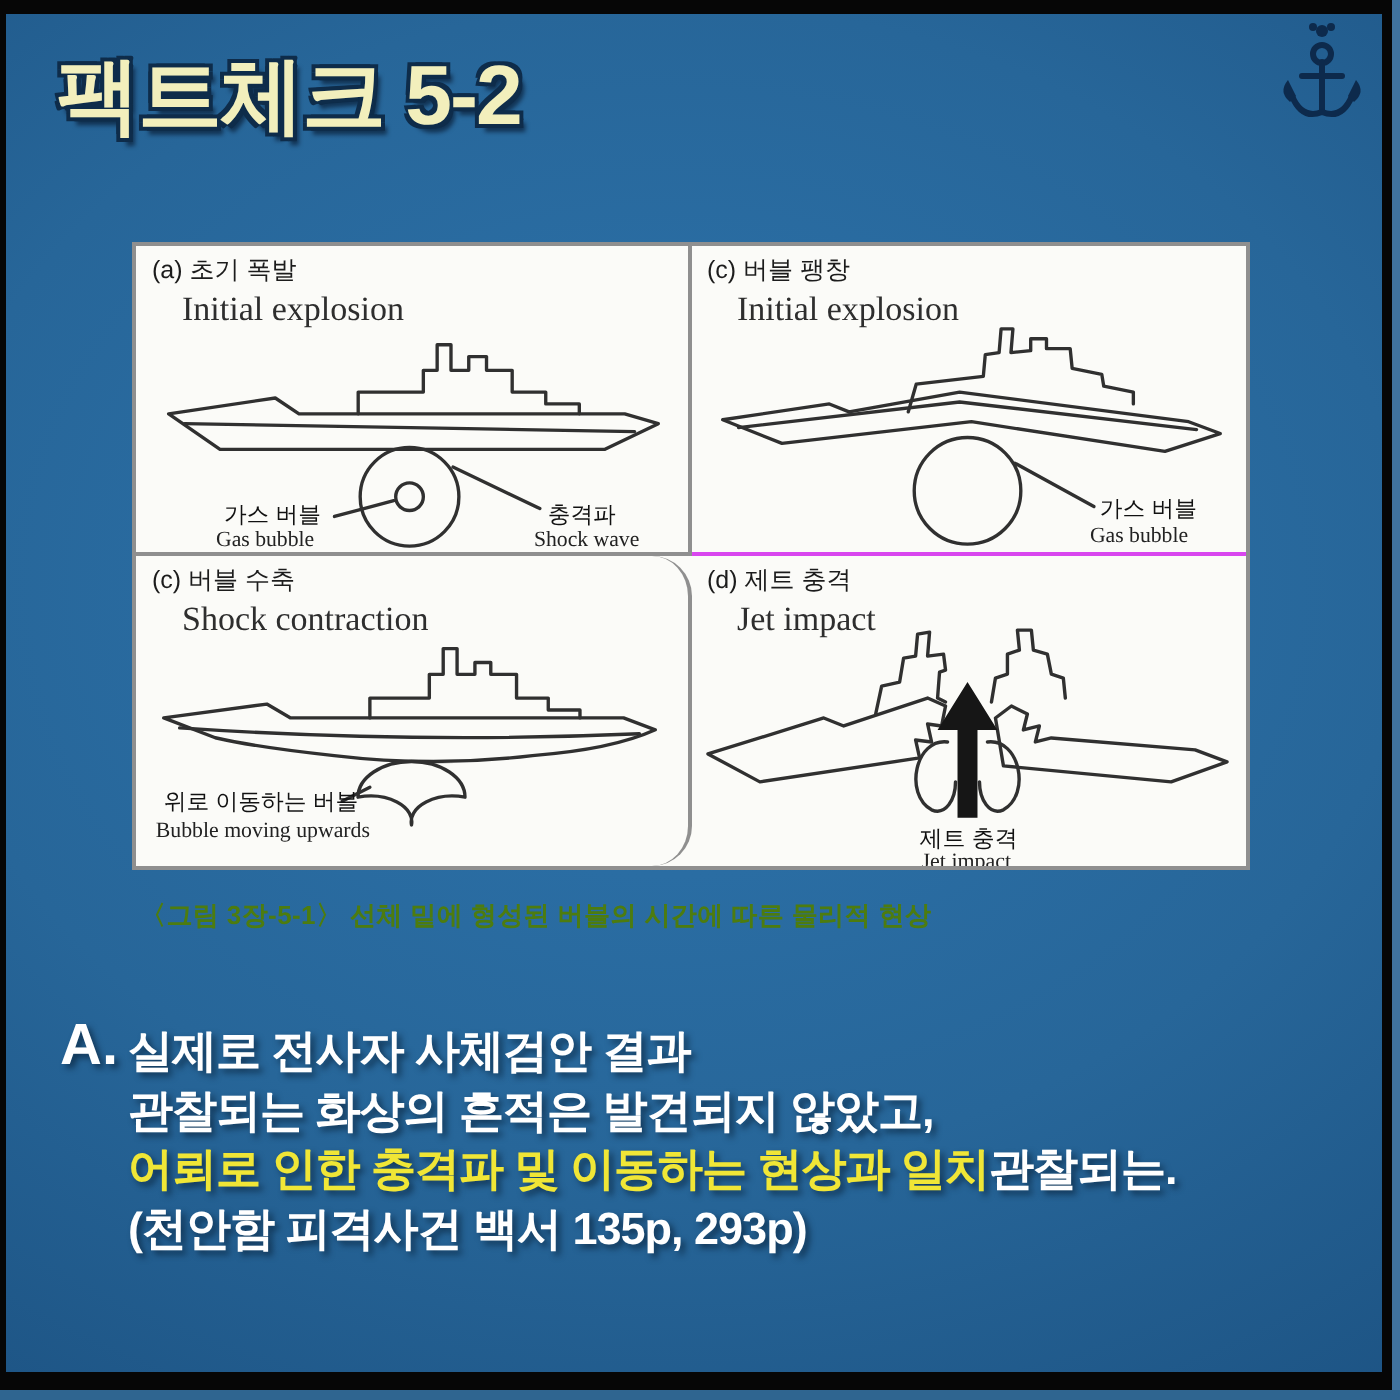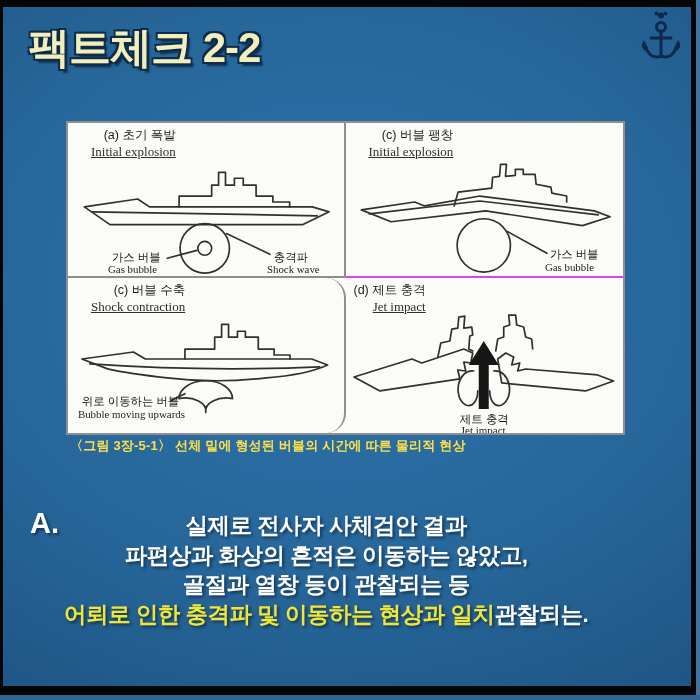--- a/index.html
+++ b/index.html
@@ -23,62 +23,61 @@
       -2px -2px 0 #0e2c4a, 2px -2px 0 #0e2c4a,
       -2px  2px 0 #0e2c4a, 2px  2px 0 #0e2c4a,
        3px  4px 2px rgba(0,10,25,.55);
     white-space:nowrap;
   }
   .emblem { position:absolute; left:636px; top:10px; width:50px; height:54px; }
 
   .figure {
     position:absolute; left:66px; top:121px; width:559px; height:314px;
     background:#fbfbf8; border:2px solid #8f8f8f; box-sizing:border-box;
-    display:grid; grid-template-columns:1fr 1fr; grid-template-rows:1fr 1fr;text-align:right;
+    display:grid; grid-template-columns:1fr 1fr; grid-template-rows:1fr 1fr;
   }
   .quad { position:relative; box-sizing:border-box; }
   .q0 { border-right:2px solid #8f8f8f; border-bottom:2px solid #8f8f8f; }
   .q1 { border-bottom:2px solid #d946ef; }
   .q2 { border-right:2px solid #8f8f8f;border-radius:20px; }
   .quad-head { position:absolute; top:5px; left:8px; z-index:2; line-height:1.25; }
   .quad-head .ko { font-size:12.5px; color:#1c1c1c; }
-  .quad-head .en { font-size:13px; color:#2e2e2e; font-family:"Liberation Serif", serif; margin-left:15px;text-decoration:underline; }
+  .quad-head .en { font-size:17px; color:#2e2e2e; font-family:"Liberation Serif", serif; margin-left:15px; }
   svg.diagram { position:absolute; left:0; top:0; width:100%; height:100%; }
   svg .k { font-size:11.5px; fill:#111; font-family:"Liberation Sans", sans-serif; }
   svg .e { font-size:11px;  fill:#222; font-family:"Liberation Serif", serif; }
   svg .ship { fill:none; stroke:#303030; stroke-width:1.7; stroke-linejoin:round; stroke-linecap:round; }
 
   .caption {
-    position:absolute; left:70px; top:437px;
+    position:absolute; left:70px; top:449px;
     font-size:13px; font-weight:600; letter-spacing:.2px;
-    color:#fde047; white-space:nowrap;
+    color:#4d7c0f; white-space:nowrap;
   }
 
   .answer-prefix {
     position:absolute; left:30px; top:507px;
     font-size:29px; font-weight:700; color:#ffffff;
     text-shadow:2px 2px 3px rgba(4,22,40,.6);
   }
   .answer { position:absolute; left:64px; top:511px; }
   .answer .line {
     font-size:22.5px; font-weight:700; color:#ffffff; letter-spacing:-0.5px;
     line-height:29.5px; white-space:nowrap;
     text-shadow:2px 2px 3px rgba(4,22,40,.6);
-    text-align:center;
   }
   .hl { color:#f0e636; }
 </style>
 </head>
 <body>
 
 <div class="blue-main"></div>
 <div class="edge-right"></div>
 <div class="edge-bottom"></div>
 
-<h1 class="title">팩트체크 2-2</h1>
+<h1 class="title">팩트체크 5-2</h1>
 
 <svg class="emblem" viewBox="0 0 50 54">
   <g fill="none" stroke="#0d2a4c" stroke-width="3" stroke-linecap="round">
     <circle cx="25" cy="17" r="4.5"></circle>
     <line x1="25" y1="21" x2="25" y2="46"></line>
     <line x1="15" y1="28" x2="35" y2="28"></line>
     <path d="M10,38 Q15,50 25,46 Q35,50 40,38"></path>
   </g>
   <g fill="#0d2a4c">
     <circle cx="25" cy="5.5" r="3"></circle>
@@ -168,16 +167,16 @@
       <text class="e" x="115" y="155">Jet impact</text>
     </svg>
   </div>
 </div>
 
 <div class="caption">〈그림 3장-5-1〉  선체 밑에 형성된 버블의 시간에 따른 물리적 현상</div>
 
 <div class="answer-prefix">A.</div>
 <div class="answer">
   <div class="line">실제로 전사자 사체검안 결과</div>
-  <div class="line">파편상과 화상의 흔적은 이동하는 않았고,</div>
-  <div class="line">골절과 열창 등이 관찰되는 등</div>
+  <div class="line">관찰되는 화상의 흔적은 발견되지 않았고,</div>
   <div class="line"><span class="hl">어뢰로 인한 충격파 및 이동하는 현상과 일치</span><span>관찰되는.</span></div>
+  <div class="line">(천안함 피격사건 백서 135p, 293p)</div>
 </div>
 
 </body></html>

